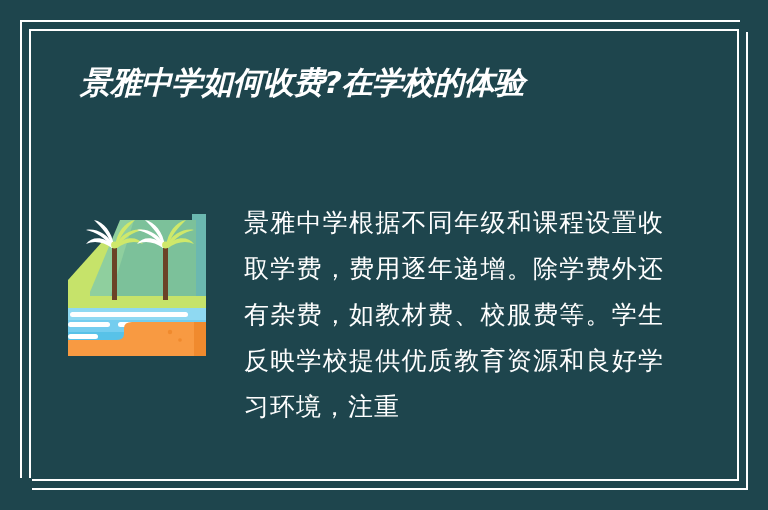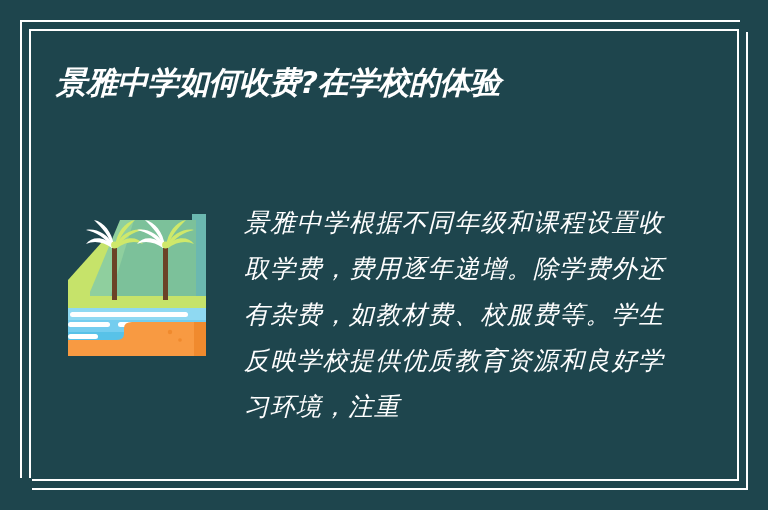--- a/index.html
+++ b/index.html
@@ -71,20 +71,21 @@
   }
   .title-line {
     color: #ffffff;
     font-family: "DejaVu Sans", sans-serif;
     font-weight: bold;
     font-style: italic;
     font-size: 31px;
     line-height: 44px;
     letter-spacing: -0.5px;
     white-space: nowrap;
+    margin-left: 24px;
   }
 
   
   .content {
     position: absolute;
     left: 56px;
     top: 200px;
     right: 56px;
     display: flex;
     align-items: flex-start;
@@ -103,21 +104,20 @@
     width: 138px;
     height: 148px;
   }
 
   
   .body-text {
     flex: 1 1 auto;
     margin-left: 38px;
     color: #ffffff;
     font-family: "DejaVu Serif", serif;
-    font-style: italic;
     font-size: 25px;
     line-height: 46px;
     letter-spacing: 1px;
     text-align: justify;
     text-justify: inter-character;
     max-width: 420px;
   }
 </style>
 </head>
 <body>

